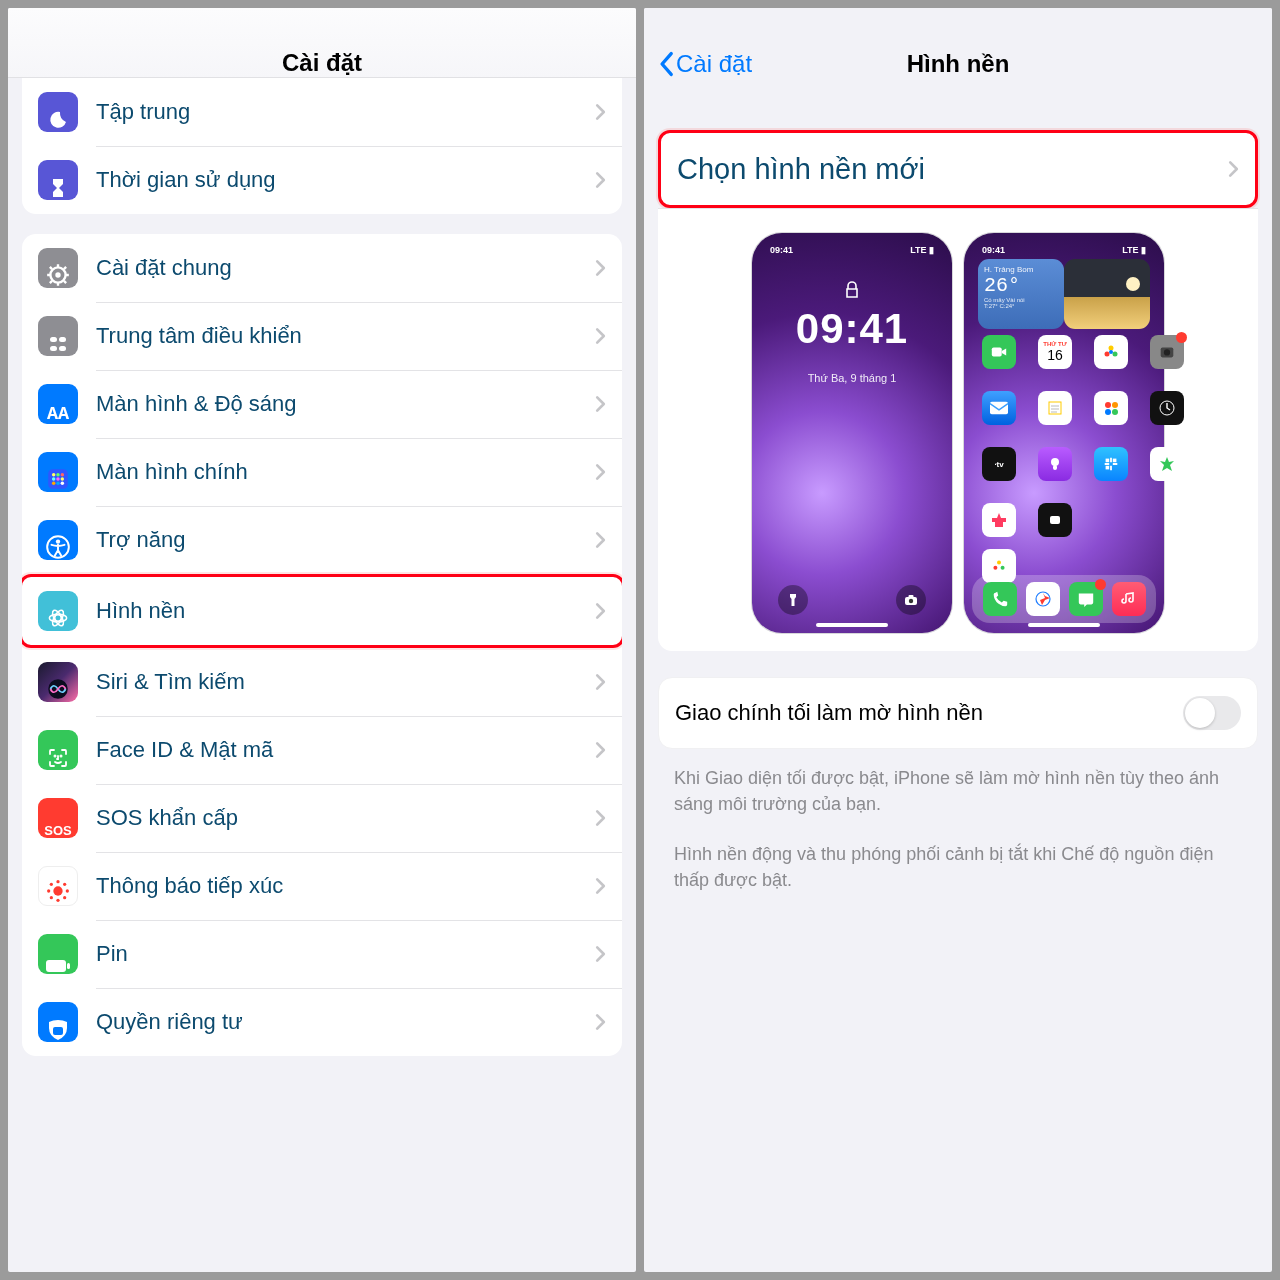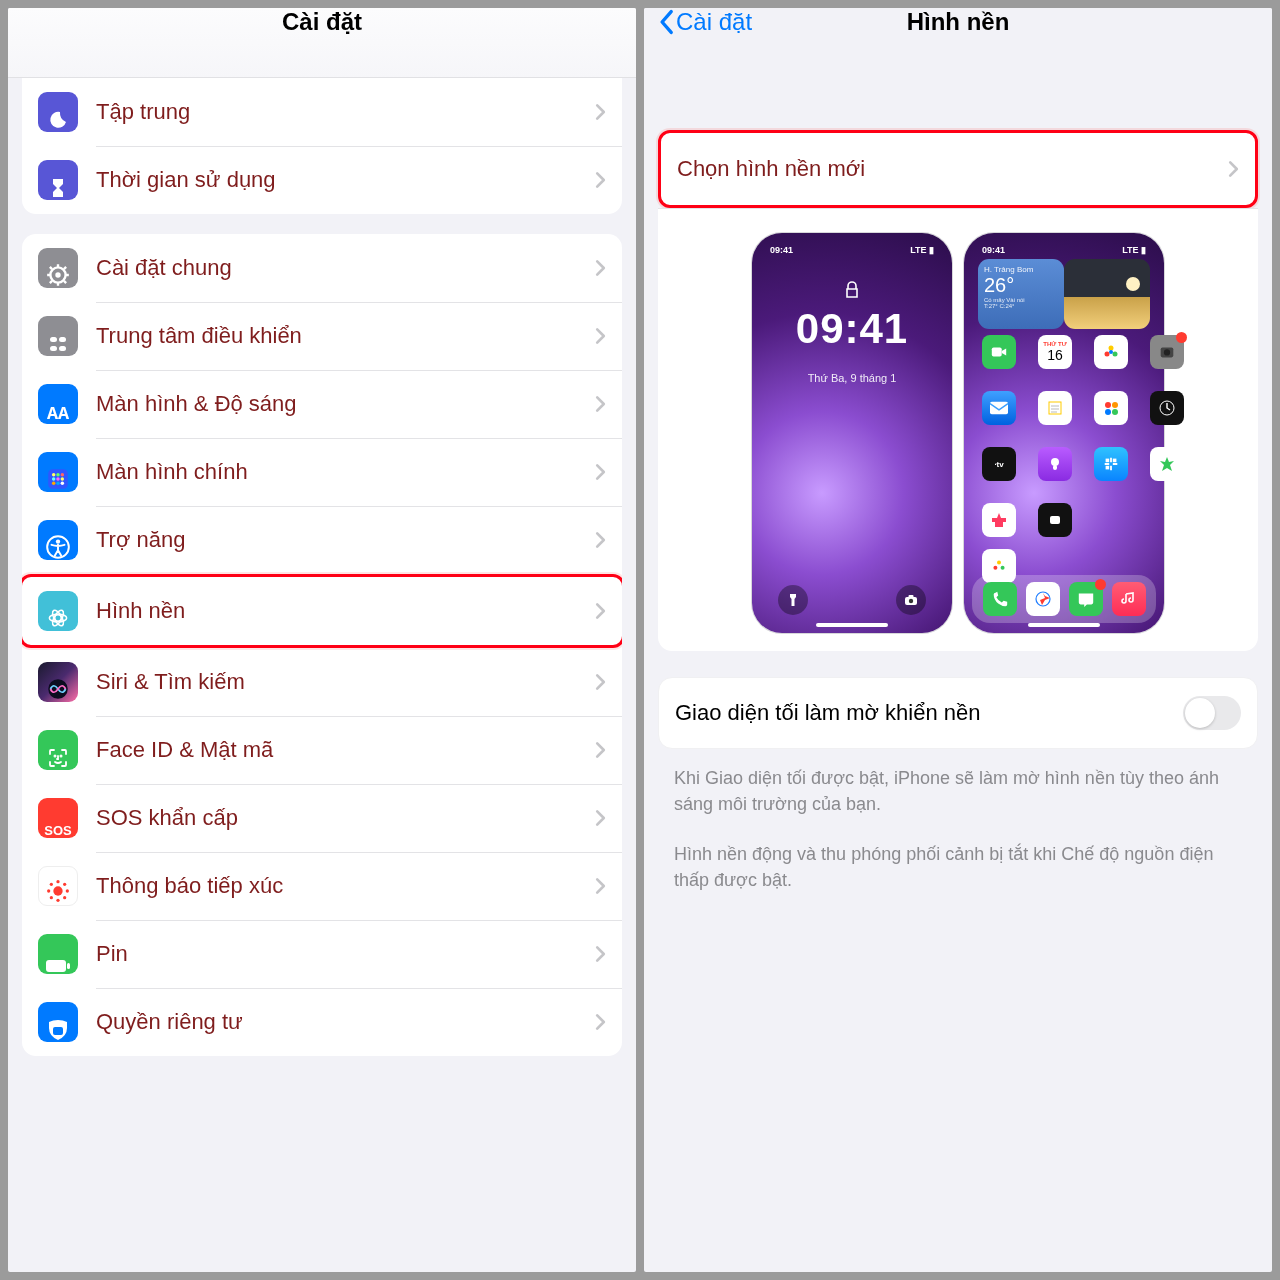--- a/index.html
+++ b/index.html
@@ -1,60 +1,60 @@
 <!DOCTYPE html>
 <html><head>
 <meta charset="utf-8">
 <style>
 * { margin:0; padding:0; box-sizing:border-box; -webkit-font-smoothing:antialiased; }
 body { font-family:-apple-system,"SF Pro Text","Helvetica Neue",Arial,sans-serif; background:#9b9b9b; }
 .stage { width:1280px; height:1280px; background:#9b9b9b; display:flex; padding:8px; gap:8px; }
 .phone { flex:1; background:#f2f2f7; border-radius:2px; overflow:hidden; display:flex; flex-direction:column; position:relative; }
 
 
-.hdr { height:70px; display:flex; align-items:flex-start; justify-content:center; background:linear-gradient(#fcfcfd,#f6f6f9); border-bottom:1px solid #e1e1e4; position:relative; }
+.hdr { height:70px; display:flex; align-items:flex-end; justify-content:center; background:linear-gradient(#fcfcfd,#f6f6f9); border-bottom:1px solid #e1e1e4; position:relative; }
 .hdr .title { font-size:24px; font-weight:600; color:#000; }
 .hdr .back { position:absolute; left:14px; display:flex; align-items:center; color:#007aff; font-size:24px; }
 .hdr .back svg { margin-right:2px; }
 
 
 .section { margin:20px 14px 0 14px; background:#fff; border-radius:14px; overflow:hidden; }
 .row { display:flex; align-items:center; padding:14px 16px; min-height:64px; position:relative; cursor:pointer; }
 .row + .row::before { content:""; position:absolute; left:74px; right:0; top:0; height:1px; background:#e3e3e6; }
 .row .icon { width:40px; height:40px; border-radius:9px; margin-right:18px; display:flex; align-items:flex-end; justify-content:center; flex-shrink:0; }
-.row .label { font-size:22px; color:#7f1d1d; flex:1; }
+.row .label { font-size:22px; color:#0c4a6e; flex:1; }
 .chev { color:#c5c5c8; flex-shrink:0; }
 
 .section.first { margin-top:0; border-top-left-radius:0; border-top-right-radius:0; }
 .highlight { border:3px solid #ff0015; border-radius:12px; box-shadow:0 0 0 2px rgba(255,0,0,.1); }
 .highlight .row::before { left:3px; }
 .section.highlight { margin-top:-2px; }
 
 
 .right .section { margin-top:50px; }
 .right .choose-row { min-height:72px; }
-.right .choose-row .label { font-size:22px; }
+.right .choose-row .label { font-size:29px; }
 
 .preview-group { background:#fff; margin:0 14px; border-radius:0 0 14px 14px; padding:24px 14px 18px; display:flex; flex-direction:column; align-items:center; border-top:1px solid #e4e4e7; }
 .previews { display:flex; gap:12px; }
 .mock { width:200px; height:400px; border-radius:30px; background:radial-gradient(circle at 35% 65%, #c89bff 0%, #8b4dd0 28%, #4b1a7a 62%, #2b0d4a 100%); padding:8px; position:relative; box-shadow:0 0 0 1px #d7d7da; }
 .mock .statusbar { display:flex; justify-content:space-between; font-size:9px; color:#fff; padding:4px 10px 0; font-weight:600; }
 .lock-time { text-align:center; color:#fff; margin-top:26px; }
 .lock-time .lock svg { display:block; margin:0 auto 6px; }
 .lock-time .lt { font-size:42px; font-weight:600; letter-spacing:1px; }
 .lock-time .ld { font-size:11px; opacity:.9; margin-top:19px; }
 .mock .bottom { position:absolute; bottom:18px; left:0; right:0; display:flex; justify-content:space-between; padding:0 26px; }
 .mock .bottom .btn { width:30px; height:30px; border-radius:50%; background:rgba(0,0,0,.35); display:flex; align-items:center; justify-content:center; }
 .mock .homebar { position:absolute; bottom:6px; left:50%; transform:translateX(-50%); width:72px; height:4px; background:#fff; border-radius:3px; }
 
 .home-widgets { padding:4px 6px 0; }
 .wrow-top { display:flex; margin-bottom:6px; }
 .widget { border-radius:11px; background:rgba(255,255,255,.18); padding:6px; color:#fff; font-size:8px; flex:1; height:70px; overflow:hidden; }
 .widget.weather { background:linear-gradient(#5b8dd6,#3d6db8); }
-.widget.weather .wt { font-size:20px; font-weight:500; }
+.widget.weather .wt { font-size:20px; font-weight:500;font-family:Liberation Mono, monospace; }
 .widget.weather .wloc { font-size:8px; opacity:.9; }
 .widget.photo { background:linear-gradient(#2b2f38 55%,#caa24a 55%,#f2cf7b); position:relative; }
 .widget.photo::after { content:""; position:absolute; right:10px; top:18px; width:14px; height:14px; border-radius:50%; background:#fff1c4; }
 .grid { display:grid; grid-template-columns:repeat(4,1fr); gap:22px; padding:0 4px; }
 .app { width:34px; height:34px; border-radius:8px; background:#fff; display:flex; align-items:center; justify-content:center; font-size:7px; font-weight:600; position:relative; }
 .app .albl { position:absolute; top:100%; left:50%; transform:translateX(-50%); font-size:6px; color:#fff; white-space:nowrap; margin-top:2px; }
 .app.badge::after { content:""; position:absolute; top:-3px; right:-3px; width:11px; height:11px; border-radius:50%; background:#ff3b30; }
 .dock { position:absolute; bottom:10px; left:8px; right:8px; height:48px; background:rgba(255,255,255,.24); border-radius:18px; display:flex; justify-content:space-around; align-items:center; padding:0 6px; }
 .dock .app { width:34px; height:34px; }
 
@@ -464,21 +464,21 @@
                   <path d="M5 3 v7 a2 2 0 1 1-2-2 M5 3 l7-1 v7 a2 2 0 1 1-2-2" fill="none" stroke="#fff" stroke-width="1.6"></path>
                 </svg>
               </div>
           </div>
           <div class="homebar"></div>
         </div>
       </div>
     </div>
 
     <div class="toggle-row">
-      <div class="tlabel">Giao diện tối làm mờ khiển nền</div>
+      <div class="tlabel">Giao chính tối làm mờ hình nền</div>
       <div class="switch"></div>
     </div>
 
     <div class="footnote">Khi Giao diện tối được bật, iPhone sẽ làm mờ hình nền tùy theo ánh sáng môi trường của bạn.</div>
     <div class="footnote" style="padding-top:24px">Hình nền động và thu phóng phối cảnh bị tắt khi Chế độ nguồn điện thấp được bật.</div>
   </div>
 
 </div>
 
 </body></html>

